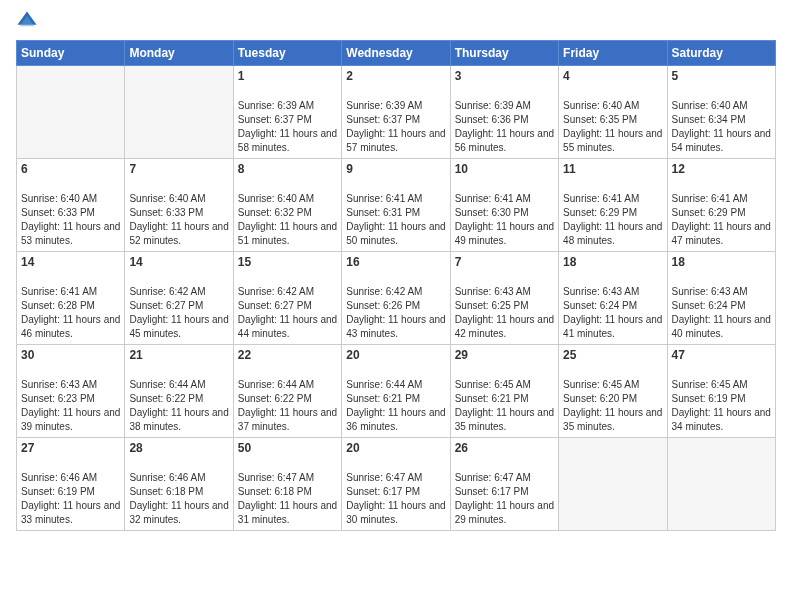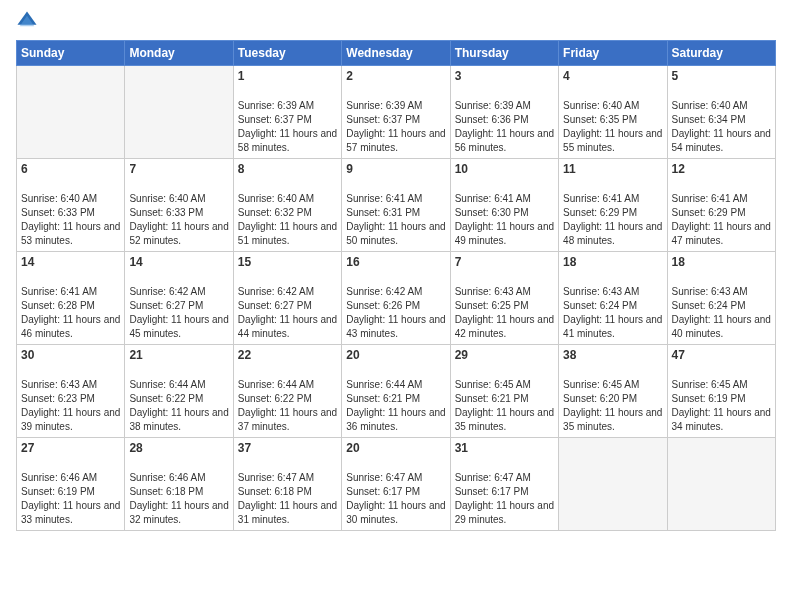--- a/index.html
+++ b/index.html
@@ -263,21 +263,21 @@
 Sunset: 6:21 PM
 Daylight: 11 hours and 36 minutes.</div>
           </td>
           <td>
             <div class="day-number">29</div>
             <div class="day-info" style="white-space: pre-line;">Sunrise: 6:45 AM
 Sunset: 6:21 PM
 Daylight: 11 hours and 35 minutes.</div>
           </td>
           <td>
-            <div class="day-number">38</div>
+            <div class="day-number">25</div>
             <div class="day-info" style="white-space: pre-line;">Sunrise: 6:45 AM
 Sunset: 6:20 PM
 Daylight: 11 hours and 35 minutes.</div>
           </td>
           <td>
             <div class="day-number">47</div>
             <div class="day-info" style="white-space: pre-line;">Sunrise: 6:45 AM
 Sunset: 6:19 PM
 Daylight: 11 hours and 34 minutes.</div>
           </td>
@@ -289,33 +289,33 @@
 Sunset: 6:19 PM
 Daylight: 11 hours and 33 minutes.</div>
           </td>
           <td>
             <div class="day-number">28</div>
             <div class="day-info" style="white-space: pre-line;">Sunrise: 6:46 AM
 Sunset: 6:18 PM
 Daylight: 11 hours and 32 minutes.</div>
           </td>
           <td>
-            <div class="day-number">37</div>
+            <div class="day-number">50</div>
             <div class="day-info" style="white-space: pre-line;">Sunrise: 6:47 AM
 Sunset: 6:18 PM
 Daylight: 11 hours and 31 minutes.</div>
           </td>
           <td>
             <div class="day-number">20</div>
             <div class="day-info" style="white-space: pre-line;">Sunrise: 6:47 AM
 Sunset: 6:17 PM
 Daylight: 11 hours and 30 minutes.</div>
           </td>
           <td>
-            <div class="day-number">31</div>
+            <div class="day-number">26</div>
             <div class="day-info" style="white-space: pre-line;">Sunrise: 6:47 AM
 Sunset: 6:17 PM
 Daylight: 11 hours and 29 minutes.</div>
           </td>
           <td class="empty"></td>
           <td class="empty"></td>
         </tr>
       </tbody>
   </table>
 </div>

